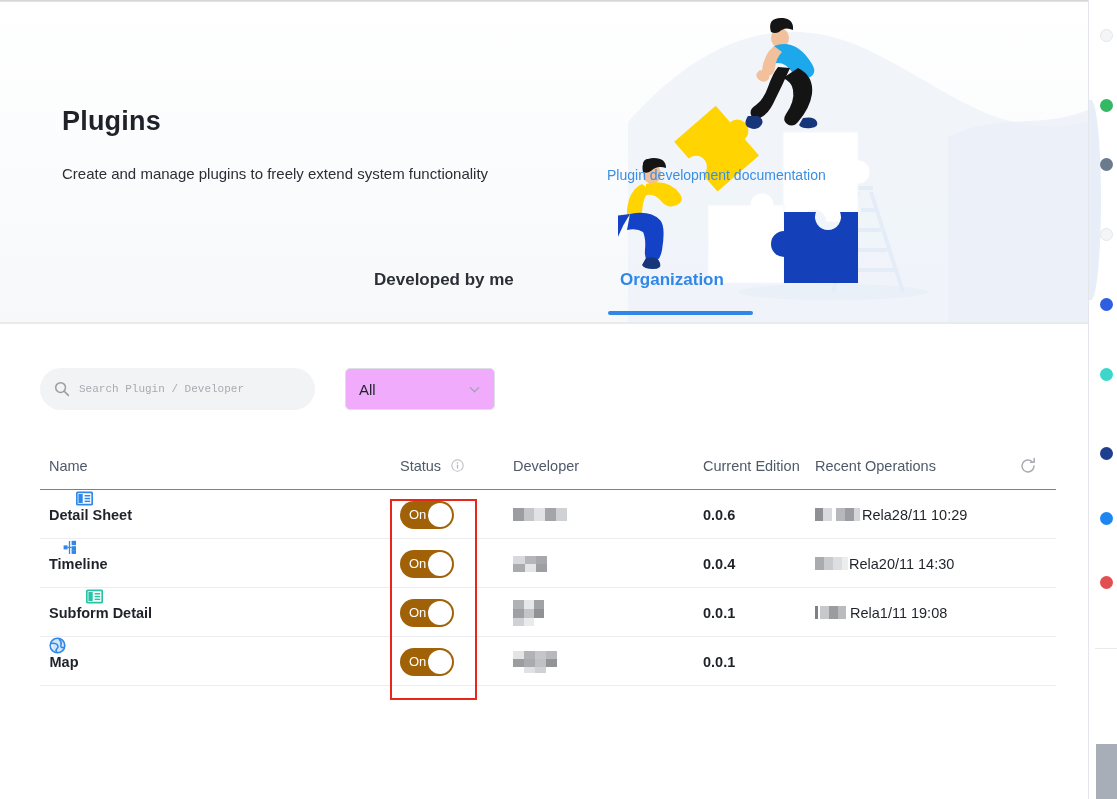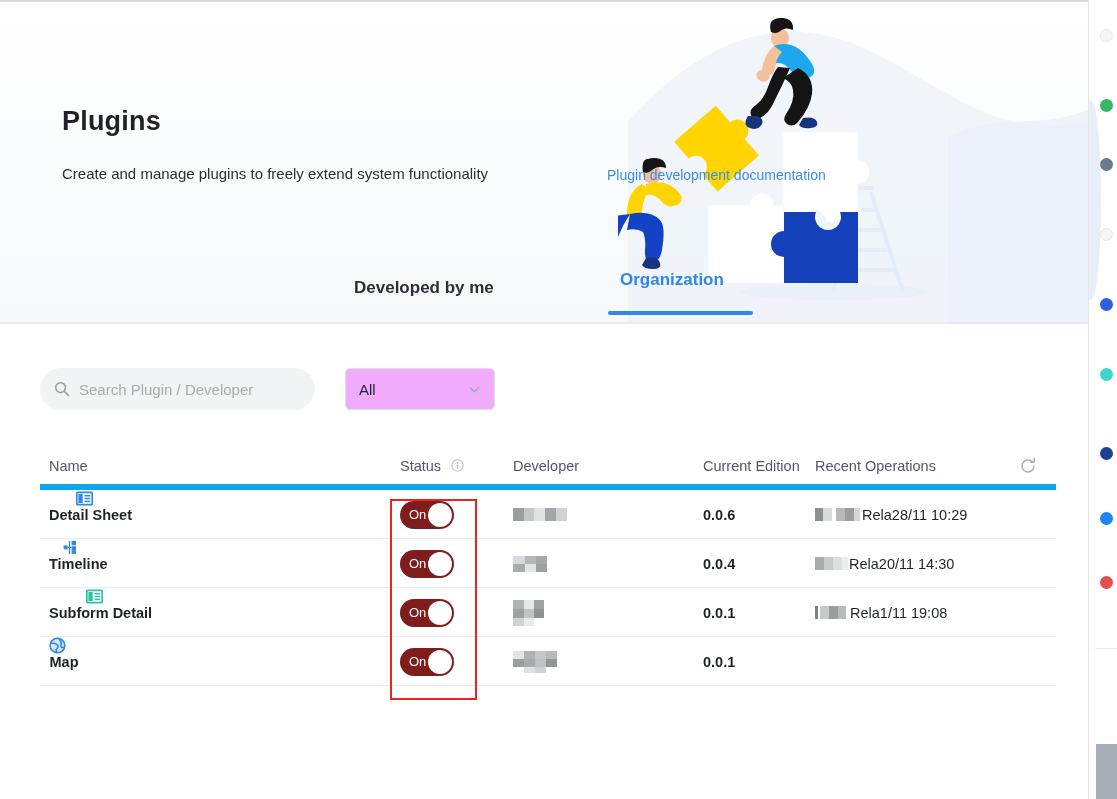--- a/index.html
+++ b/index.html
@@ -49,56 +49,56 @@
   }
 
   
   .tabs {
     position: absolute; left: 0; top: 268px; width: 1088px; height: 54px;
   }
   .tab {
     position: absolute; top: 0; font-size: 17px; font-weight: bold;
     color: #2b2f36; cursor: pointer; white-space: nowrap;
   }
-  .tab.t0 { left: 354px; margin-top: 8px; }
+  .tab.t0 { left: 374px; }
   .tab.t1 { left: 620px; color: #2f87e8; }
   .tab-underline {
     position: absolute; left: 608px; top: 41px; width: 145px; height: 4px;
     background: #2f87e8; border-radius: 2px;
   }
   .hero-bottom-border {
     position: absolute; left: 0; top: 320px; width: 1088px; height: 2px;
     background: #e9eaec;
   }
 
   
   .search-box {
     position: absolute; left: 40px; top: 366px; width: 275px; height: 42px;
     background: #f2f3f5; border-radius: 21px; display: flex; align-items: center;
     padding: 0 14px; cursor: text;
   }
   .search-icon { width: 16px; height: 16px; flex: 0 0 16px; margin-right: 9px; }
   .search-input {
     border: 0; outline: 0; background: transparent; width: 100%;
-    font-family: Liberation Sans, sans-serif; font-size: 15px; color: #701a75;
+    font-family: Liberation Mono, monospace; font-size: 11px; color: #701a75;
   }
   .search-input::placeholder { color: #a8abb2; }
 
   .select-box {
     position: absolute; left: 345px; top: 366px; width: 150px; height: 42px;
     background: #f0abfc; border: 1px solid #dcdfe6; border-radius: 5px;
     display: flex; align-items: center; padding: 0 13px; cursor: pointer;
   }
   .select-value { font-size: 15px; color: #1f2329; flex: 1; }
   .chevron { width: 13px; height: 13px; flex: 0 0 13px; }
 
   
   .table { position: absolute; left: 40px; top: 440px; width: 1016px; }
   .th-row {
-    position: relative; height: 48px; border-bottom: 6px solid #0ea5e9;
+    position: relative; height: 48px; border-bottom: 1px solid #0ea5e9;
   }
   .th {
     position: absolute; top: 16px; font-size: 14.5px; color: #4e5969;
     white-space: nowrap;
   }
   .th.c-name   { left: 9px; }
   .th.c-status { left: 360px; }
   .th.c-dev    { left: 473px; text-align: right; }
   .th.c-edition{ left: 663px; }
   .th.c-ops    { left: 775px; }
@@ -115,21 +115,21 @@
   .c-name-cell   { left: 9px; flex-direction: column; }
   .c-status-cell { left: 360px; }
   .c-dev-cell    { left: 473px; }
   .c-ed-cell     { left: 663px; }
   .c-ops-cell    { left: 775px; }
 
   .plug-icon { width: 17px; height: 17px; flex: 0 0 17px; margin-right: 13px; }
   .plug-name { font-size: 14.5px; font-weight: bold; color: #1f2329; white-space: nowrap; }
 
   .toggle {
-    width: 54px; height: 28px; border-radius: 14px; background: #7f1d1d;
+    width: 54px; height: 28px; border-radius: 14px; background: #a16207;
     position: relative; cursor: pointer; display: flex; align-items: center;
   }
   .toggle-label {
     position: absolute; left: 9px; font-size: 13px; color: #ffffff; font-weight: normal;
   }
   .toggle-knob {
     position: absolute; right: 2px; top: 2px; width: 24px; height: 24px;
     border-radius: 50%; background: #ffffff;
   }
   .edition { font-size: 14.5px; font-weight: bold; color: #1f2329; }

